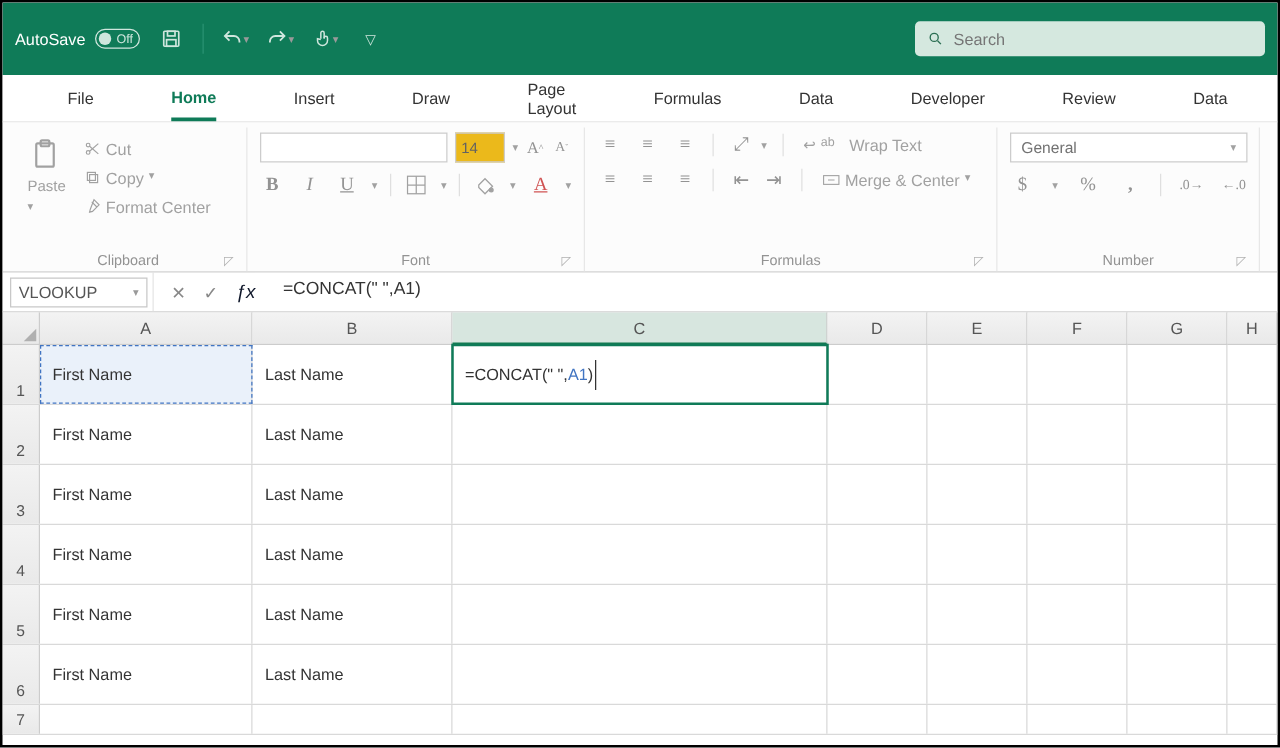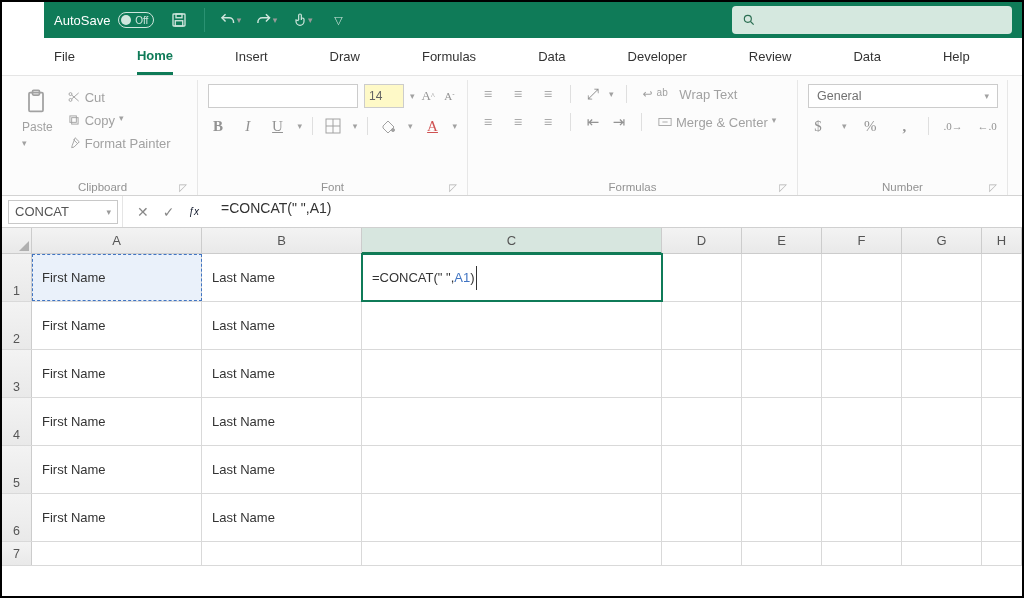--- a/index.html
+++ b/index.html
@@ -1,19 +1,19 @@
 <!DOCTYPE html>
 <html><head>
 <meta charset="utf-8">
 <style>
   * { box-sizing: border-box; margin: 0; padding: 0; }
   body { font-family: "Segoe UI", Arial, sans-serif; background: #fff; width: 1024px; height: 598px; overflow: hidden; border: 2px solid #000; }
 
   
-  .titlebar { height: 36px; background: #0f7b58; display: flex; align-items: center; color: #fff; padding: 0 10px; gap: 14px; margin-left: 42px; }
+  .titlebar { height: 58px; background: #0f7b58; display: flex; align-items: center; color: #fff; padding: 0 10px; gap: 14px; }
   .autosave { display: flex; align-items: center; gap: 8px; font-size: 13px; }
   .toggle { width: 36px; height: 16px; border: 1.5px solid #cfe6dd; border-radius: 10px; position: relative; display: inline-flex; align-items: center; justify-content: flex-start; }
   .toggle-knob { width: 10px; height: 10px; border-radius: 50%; background: #cfe6dd; margin: 0 2px; }
   .toggle-label { font-size: 10px; color: #cfe6dd; position: absolute; right: 5px; }
   .title-icon { width: 22px; height: 22px; display: flex; align-items: center; justify-content: center; color: #cfe6dd; font-size: 16px; cursor: pointer; }
   .title-sep { width: 1px; height: 24px; background: #2a9272; }
   .searchbox { margin-left: auto; width: 280px; height: 28px; background: #d5e8df; border-radius: 4px; display: flex; align-items: center; padding: 0 10px; gap: 8px; }
   .searchbox input { border: none; background: transparent; outline: none; font-size: 13px; color: #2b4d40; width: 100%; }
   .search-icon-svg { width: 14px; height: 14px; }
 
@@ -28,32 +28,32 @@
   .group-row { display: flex; align-items: center; gap: 6px; }
   .group-label-row { display: flex; justify-content: center; align-items: center; font-size: 11.5px; color: #8a8a8a; margin-top: 2px; position: relative; }
   .launcher { position: absolute; right: 0; font-size: 10px; color: #aaa; cursor: pointer; }
   .rbtn { color: #9a9a9a; font-size: 13px; display: flex; align-items: flex-start; gap: 4px; cursor: pointer; padding: 2px 4px; }
   .rbtn svg { width: 14px; height: 14px; }
   .rbtn.big { flex-direction: column; font-size: 12px; padding: 4px; }
   .rbtn.big svg { width: 28px; height: 28px; }
   .dropdown-caret { font-size: 9px; color: #9a9a9a; }
 
   .font-select { width: 150px; height: 24px; border: 1px solid #c8c8c8; background: #fff; font-size: 12px; padding: 0 6px; color: #999; }
-  .size-select { width: 40px; height: 24px; border: 1px solid #c8c8c8; background: #fef9c3; font-size: 12px; padding: 0 4px; color: #555; text-align: left; }
+  .size-select { width: 40px; height: 24px; border: 1px solid #c8c8c8; background: #eab308; font-size: 12px; padding: 0 4px; color: #555; text-align: left; }
   .style-btns { display: flex; gap: 10px; align-items: center; margin-top: 8px; }
   .sbtn { width: 20px; height: 20px; display: flex; align-items: center; justify-content: center; color: #8a8a8a; font-family: "Times New Roman", serif; font-size: 15px; cursor: pointer; }
 
   .num-format { width: 190px; height: 24px; border: 1px solid #c8c8c8; background: #fff; font-size: 12.5px; padding: 2px 8px; color: #666; display: flex; align-items: center; justify-content: space-between; text-align: right; }
 
   
   .formula-bar { height: 32px; border-bottom: 1px solid #d0d0d0; display: flex; align-items: center; background: #fff; }
   .namebox { width: 110px; height: 24px; border: 1px solid #c8c8c8; margin: 0 4px 0 6px; display: flex; align-items: center; padding: 0 6px; font-size: 13px; color: #555; justify-content: space-between; }
   .fb-icons { display: flex; align-items: center; gap: 14px; padding: 0 14px; height: 100%; border-left: 1px solid #e5e5e5; color: #888; }
   .fb-icon { cursor: pointer; font-size: 14px; }
-  .fx { font-style: italic; font-size: 10px; color: #0f172a; }
+  .fx { font-style: italic; font-size: 15px; color: #0f172a; }
   .formula-input { flex: 1; height: 24px; border: none; padding: 0 8px; font-size: 14px; color: #333; }
 
   
   .grid { display: flex; flex-direction: column; }
   .header-row { display: flex; height: 26px; }
   .corner { width: 30px; background: linear-gradient(#f3f3f3,#e9e9e9); border-right: 1px solid #ccc; border-bottom: 1px solid #ccc; position: relative; }
   .corner::after { content: ""; position: absolute; right: 2px; bottom: 2px; border-left: 10px solid transparent; border-bottom: 10px solid #b0b0b0; }
   .col-h { background: linear-gradient(#f3f3f3,#e9e9e9); border-right: 1px solid #ccc; border-bottom: 1px solid #ccc; display: flex; align-items: center; justify-content: center; font-size: 13px; color: #555; }
   .col-A { width: 170px; } .col-B { width: 160px; } .col-C { width: 300px; } 
   .col-D, .col-E, .col-F, .col-G { width: 80px; } .col-H { width: 40px; }
@@ -107,28 +107,30 @@
         <path d="M14 11a2 2 0 114 0v3a6 6 0 01-12 0v-2l4 1"></path>
       </svg>
       <span class="dropdown-caret">▾</span>
     </span>
   <span class="title-icon" style="font-size:11px">▽</span>
   <div class="searchbox">
     <svg class="search-icon-svg" viewBox="0 0 24 24" fill="none" stroke="#2b6e52" stroke-width="2">
         <circle cx="10" cy="10" r="6"></circle>
         <line x1="15" y1="15" x2="20" y2="20"></line>
       </svg>
+    <input placeholder="Search" style="">
   </div>
 </div>
 
 <div class="tabs">
   <div class="tab">File</div>
   <div class="tab active">Home</div>
   <div class="tab">Insert</div>
   <div class="tab">Draw</div>
+  <div class="tab">Page Layout</div>
   <div class="tab">Formulas</div>
   <div class="tab">Data</div>
   <div class="tab">Developer</div>
   <div class="tab">Review</div>
   <div class="tab">Data</div>
   <div class="tab">Help</div>
 </div>
 
 <div class="ribbon">
 
@@ -158,21 +160,21 @@
               <rect x="5" y="5" width="11" height="11"></rect>
             </svg>
             <span>Copy</span> 
             <span class="dropdown-caret">▾</span>
           </div>
         <div class="rbtn">
             <svg viewBox="0 0 24 24" fill="none" stroke="#9a9a9a" stroke-width="1.6">
               <path d="M14 3l7 7-9 9-4 1 1-4z"></path>
               <path d="M11 6l7 7"></path>
             </svg>
-            <span>Format Painter</span>
+            <span>Format Center</span>
           </div>
       </div>
     </div>
     <div class="group-label-row">
         <span>Clipboard</span>
         <span class="launcher">◸</span>
       </div>
   </div>
 
   <div class="group" style="width:270px">
@@ -274,21 +276,21 @@
     </div>
     <div class="group-label-row">
         <span>Number</span>
         <span class="launcher">◸</span>
       </div>
   </div>
 </div>
 
 <div class="formula-bar">
   <div class="namebox">
-      <span>CONCAT</span>
+      <span>VLOOKUP</span>
       <span class="dropdown-caret">▾</span>
     </div>
   <div class="fb-icons">
     <span class="fb-icon">✕</span>
     <span class="fb-icon">✓</span>
     <span class="fb-icon fx">ƒx</span>
   </div>
   <div class="formula-input">=CONCAT("       ",A1)</div>
 </div>
 

